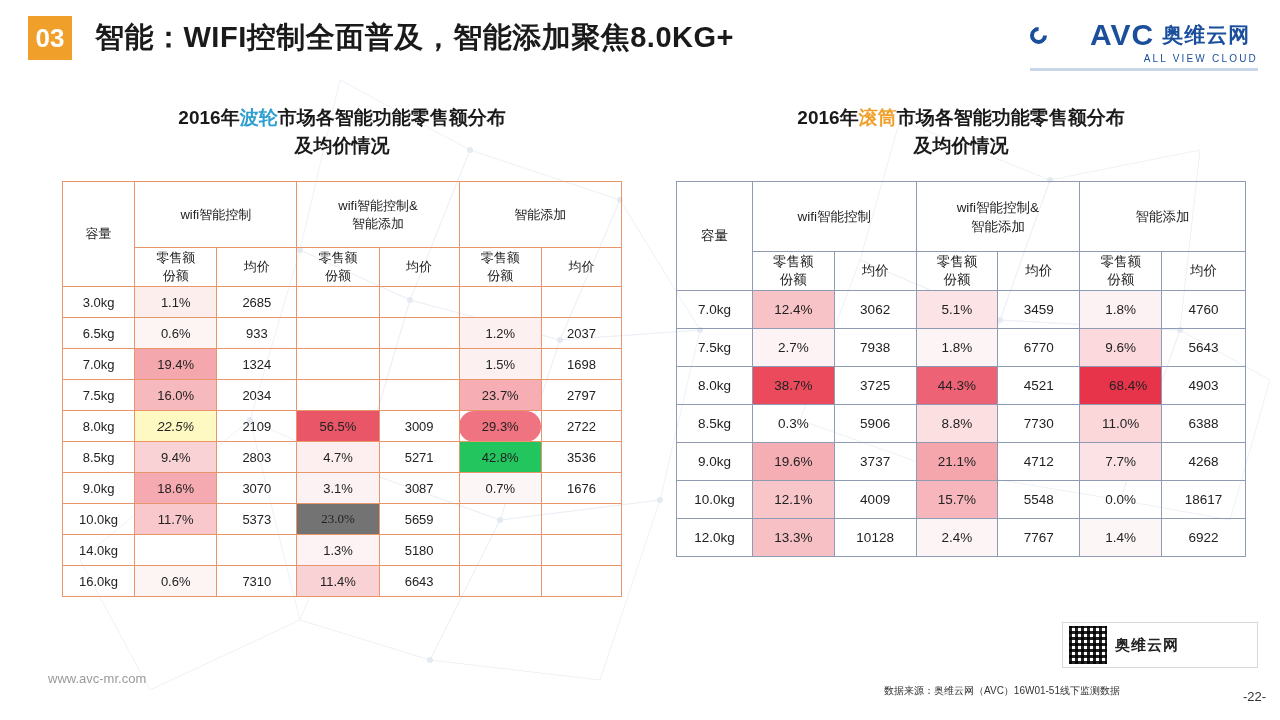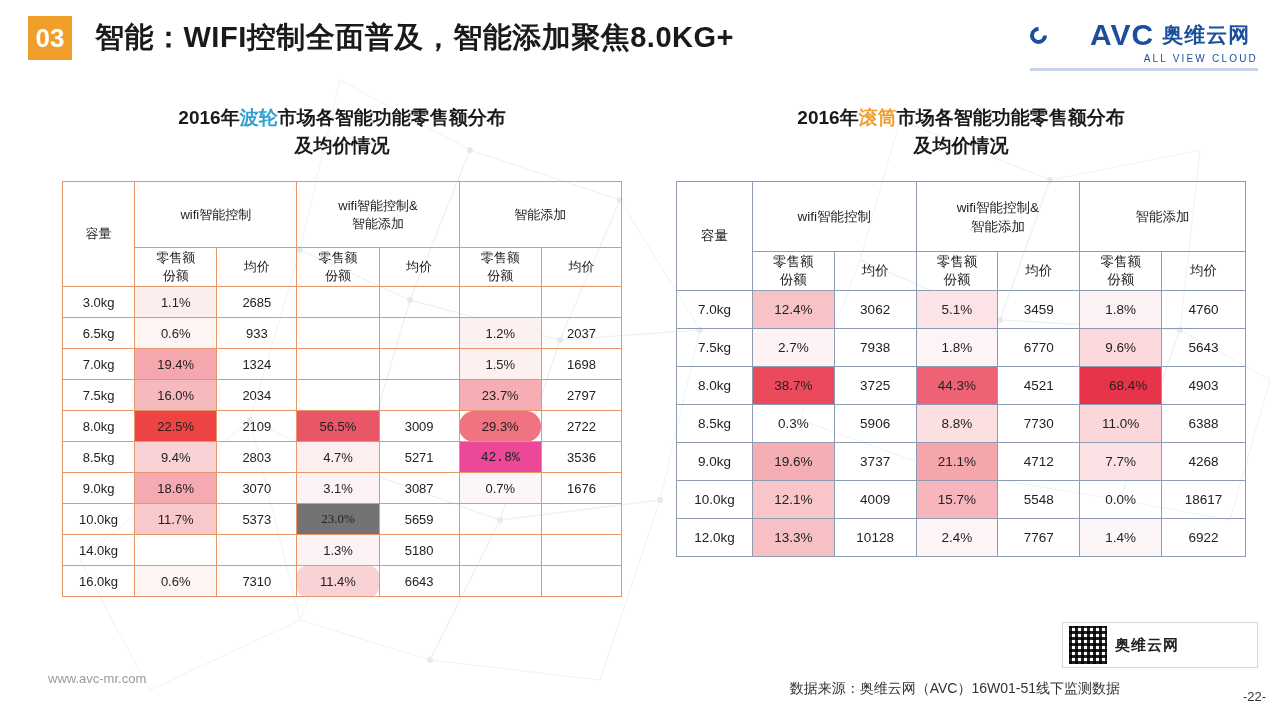--- a/index.html
+++ b/index.html
@@ -53,21 +53,21 @@
   .tbl-left td.hd { font-size:13px; }
   .tbl-left td.grp { height:66px; font-size:13px; line-height:18px; }
 
   
   .tbl-right { border:1px solid #8f9bb3; }
   .tbl-right td { border:1px solid #8f9bb3; font-size:13.5px; color:#222; height:38px; }
   .tbl-right td.grp { height:70px; font-size:13.5px; line-height:19px; }
 
   
   .url { position:absolute; left:48px; bottom:34px; font-size:13px; color:#9a9a9a; z-index:2; }
-  .src { position:absolute; right:160px; bottom:22px; font-size:14px; color:#333; z-index:2; white-space:nowrap;margin-top:12px; }
+  .src { position:absolute; right:160px; bottom:22px; font-size:10px; color:#333; z-index:2; white-space:nowrap;margin-top:12px; }
   .pageno { position:absolute; right:14px; bottom:16px; font-size:13px; color:#333; z-index:2; }
   .qr {
     position:absolute; right:22px; bottom:52px; width:196px; height:46px;
     border:1px solid #d8d8d8; background:#fff; display:flex; align-items:center; gap:8px; padding:4px 6px; z-index:2;
   }
   .qr-code { width:38px; height:38px; background:
      repeating-linear-gradient(90deg,#222 0 3px,#fff 3px 6px),
      repeating-linear-gradient(0deg,#222 0 3px,transparent 3px 6px);
      background-blend-mode:multiply; }
   .qr-txt { font-size:15px; color:#222; font-weight:bold; letter-spacing:1px; }
@@ -186,34 +186,34 @@
         <td>7.5kg</td>
         <td style="background:#f6b9bd;">16.0%</td>
         <td>2034</td>
         <td></td>
         <td></td>
         <td style="background:#f6aeb4;">23.7%</td>
         <td>2797</td>
       </tr>
       <tr>
         <td>8.0kg</td>
-        <td style="background:#ef4444;">22.5%</td>
+        <td style="background:#fef9c3;font-style:italic;">22.5%</td>
         <td>2109</td>
         <td style="background:#e95667;">56.5%</td>
         <td>3009</td>
         <td style="background:#ef7380;border-radius:15px;">29.3%</td>
         <td>2722</td>
       </tr>
       <tr>
         <td>8.5kg</td>
         <td style="background:#f9d2d5;">9.4%</td>
         <td>2803</td>
         <td style="background:#fdeff0;">4.7%</td>
         <td>5271</td>
-        <td style="background:#ec4899;font-family:Liberation Mono, monospace;">42.8%</td>
+        <td style="background:#22c55e;">42.8%</td>
         <td>3536</td>
       </tr>
       <tr>
         <td>9.0kg</td>
         <td style="background:#f4aab0;">18.6%</td>
         <td>3070</td>
         <td style="background:#fdf2f3;">3.1%</td>
         <td>3087</td>
         <td style="background:#fdf6f6;">0.7%</td>
         <td>1676</td>
@@ -233,21 +233,21 @@
         <td></td>
         <td style="background:#fdf3f4;">1.3%</td>
         <td>5180</td>
         <td></td>
         <td></td>
       </tr>
       <tr>
         <td>16.0kg</td>
         <td style="background:#fdf4f4;">0.6%</td>
         <td>7310</td>
-        <td style="background:#f9d2d5;border-radius:9px;">11.4%</td>
+        <td style="background:#f9d2d5;">11.4%</td>
         <td>6643</td>
         <td></td>
         <td></td>
       </tr>
     </tbody>
   </table>
 </div>
 
 <div class="panel" style="left:676px; top:104px; width:570px;">
   <div class="panel-title">

